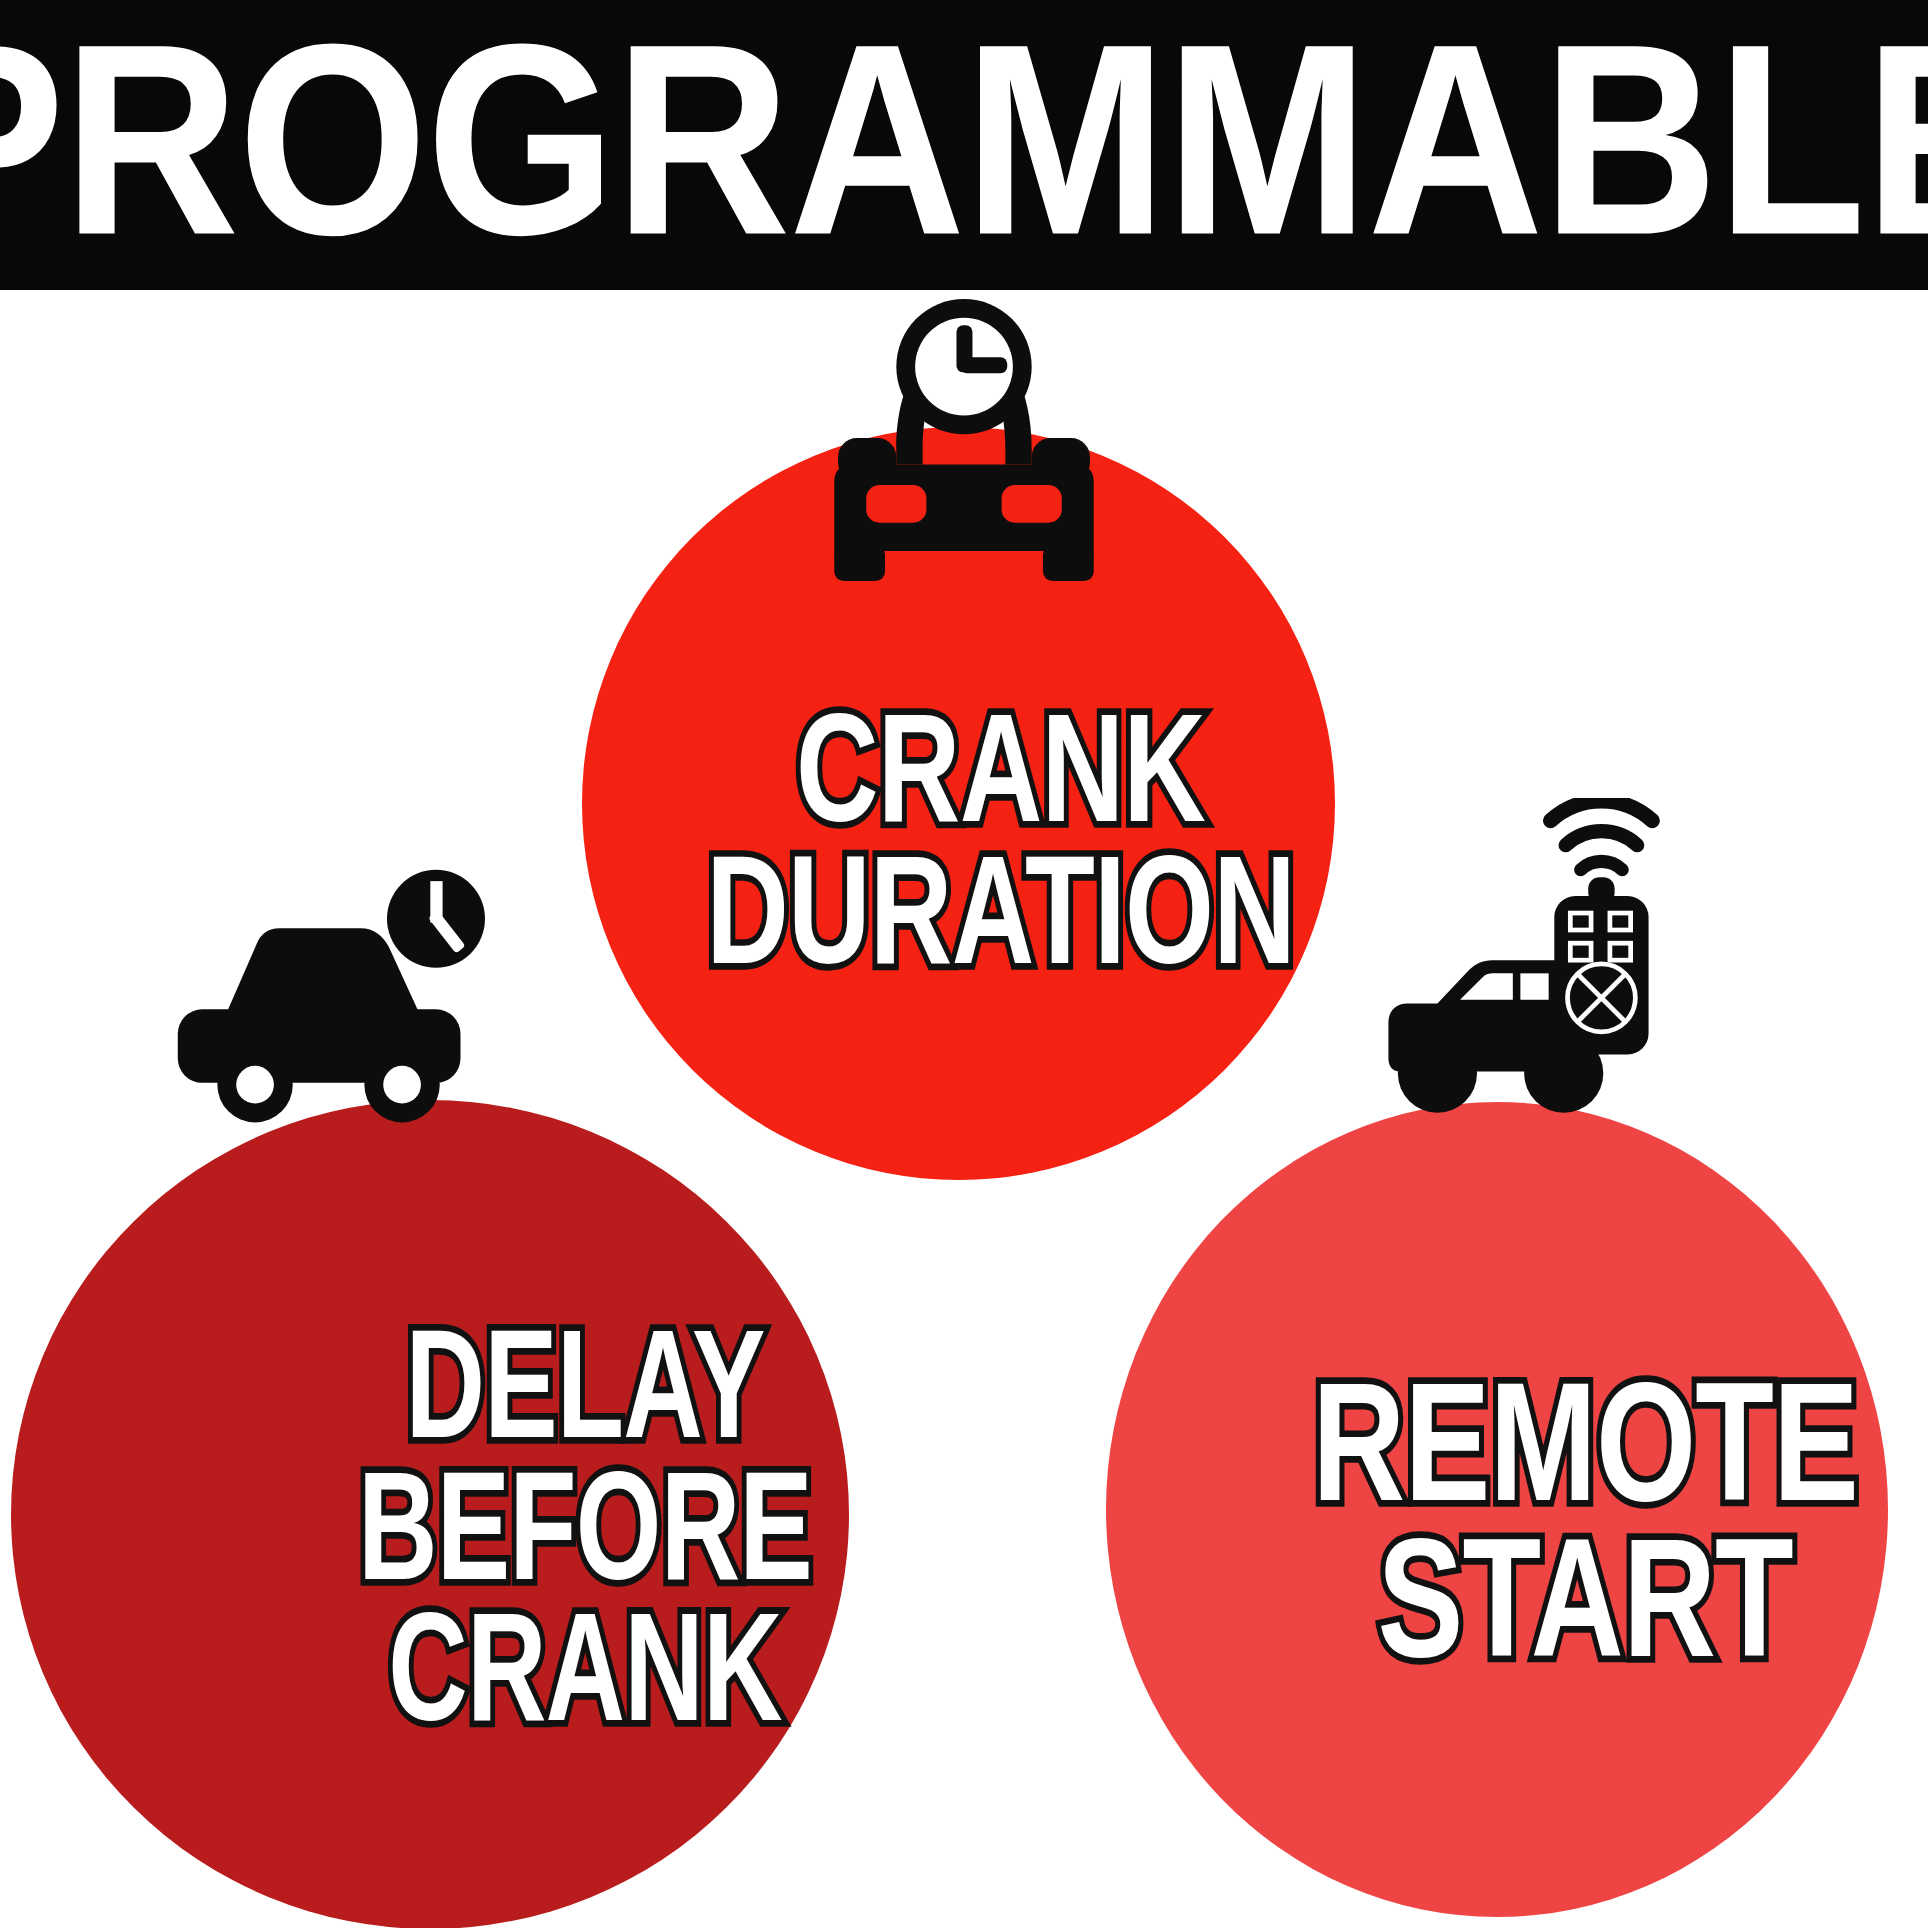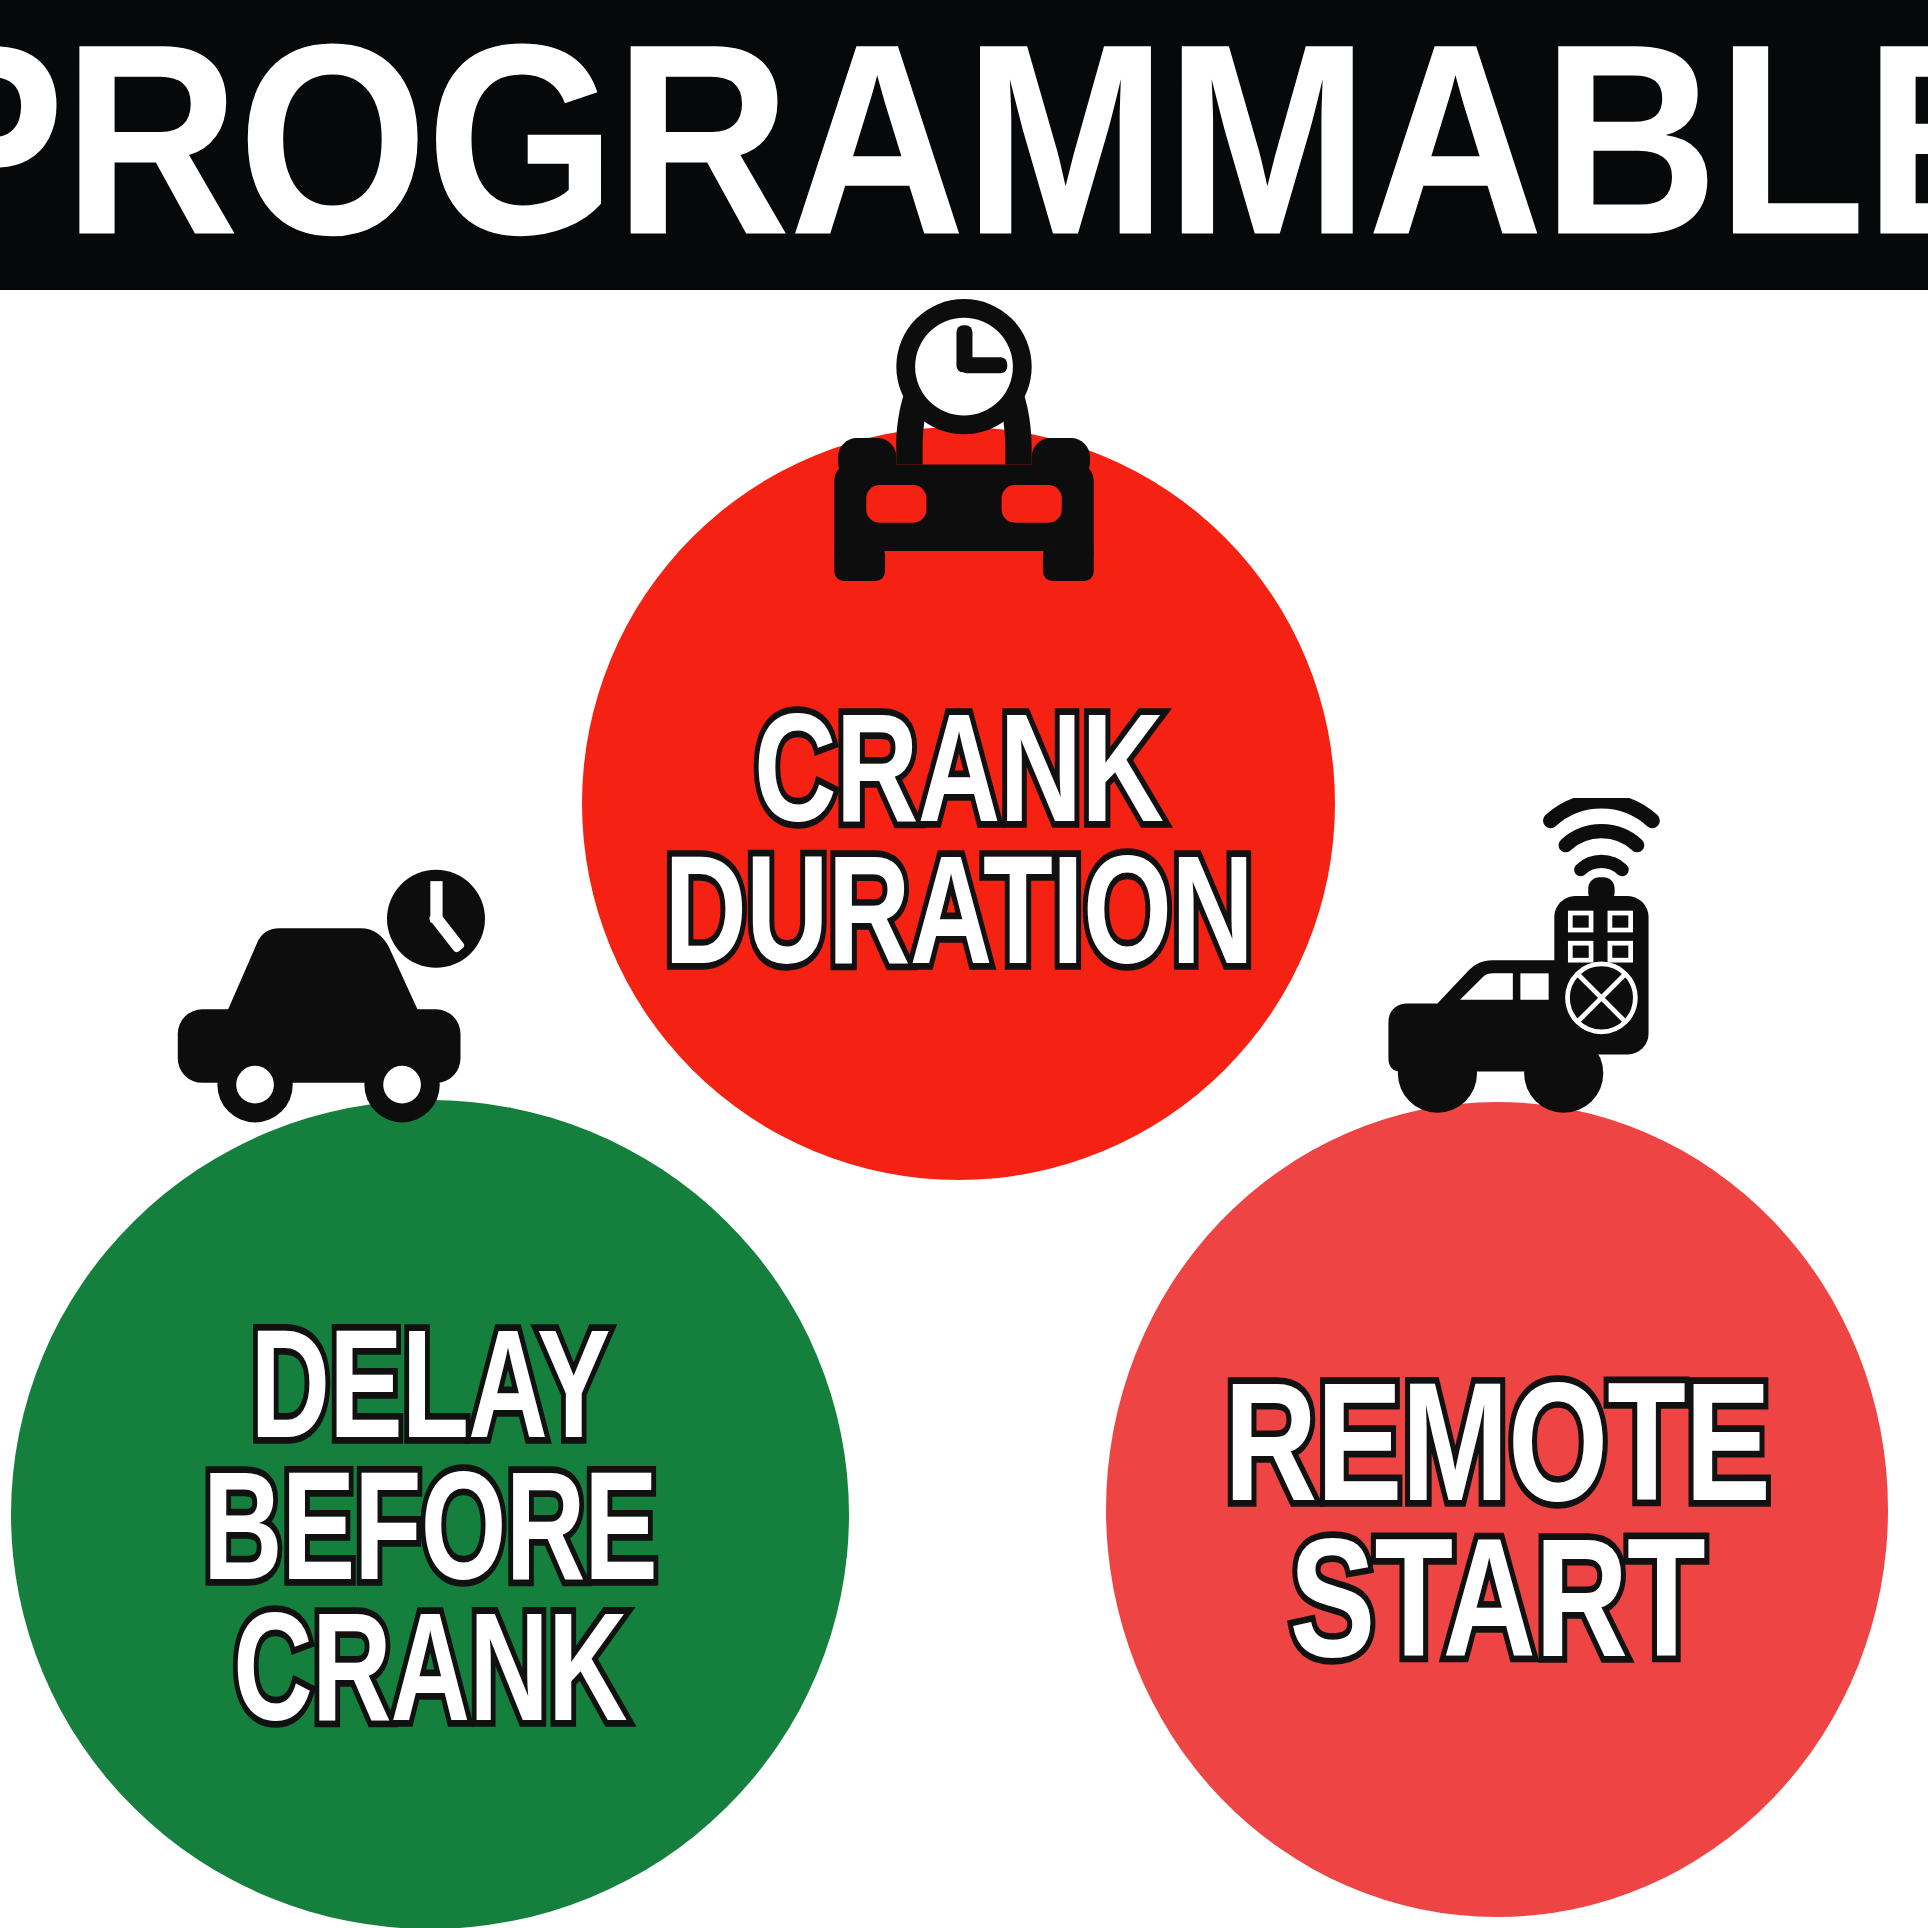--- a/index.html
+++ b/index.html
@@ -56,21 +56,21 @@
 
   
   .badge { position: absolute; }
 
   .badge-circle {
     position: absolute;
     border-radius: 50%;
     background: #F52113;
     display: flex;
     flex-direction: column;
-    align-items: center;
+    align-items: flex-end;
     justify-content: center;
   }
 
   .badge-label {
     color: #ffffff;
     font-family: "Liberation Sans", sans-serif;
     font-weight: 700;
     text-align: center;
     line-height: 0.92;
     letter-spacing: -0.9px;
@@ -182,21 +182,21 @@
           <circle cx="156" cy="72" r="72" fill="#0D0D0D"></circle>
           <circle cx="156" cy="72" r="52" fill="#FFFFFF"></circle>
           <rect x="148" y="28" width="17" height="50" rx="7" fill="#0D0D0D"></rect>
           <rect x="152" y="62" width="50" height="17" rx="7" fill="#0D0D0D"></rect>
         </svg>
       </div>
     </div>
 
     <div class="badge" id="badge-delay-before-crank">
 
-      <div class="badge-circle" style="background: #15803d;">
+      <div class="badge-circle" style="background: #b91c1c;">
         <div class="badge-label">
           <span class="ln">DELAY</span>
           <span class="ln">BEFORE</span>
           <span class="ln">CRANK</span>
         </div>
       </div>
 
       <div id="icon-side-car-clock">
         <svg class="icon-svg" viewBox="0 0 330 280" xmlns="http://www.w3.org/2000/svg">
           <g fill="#0D0D0D">

